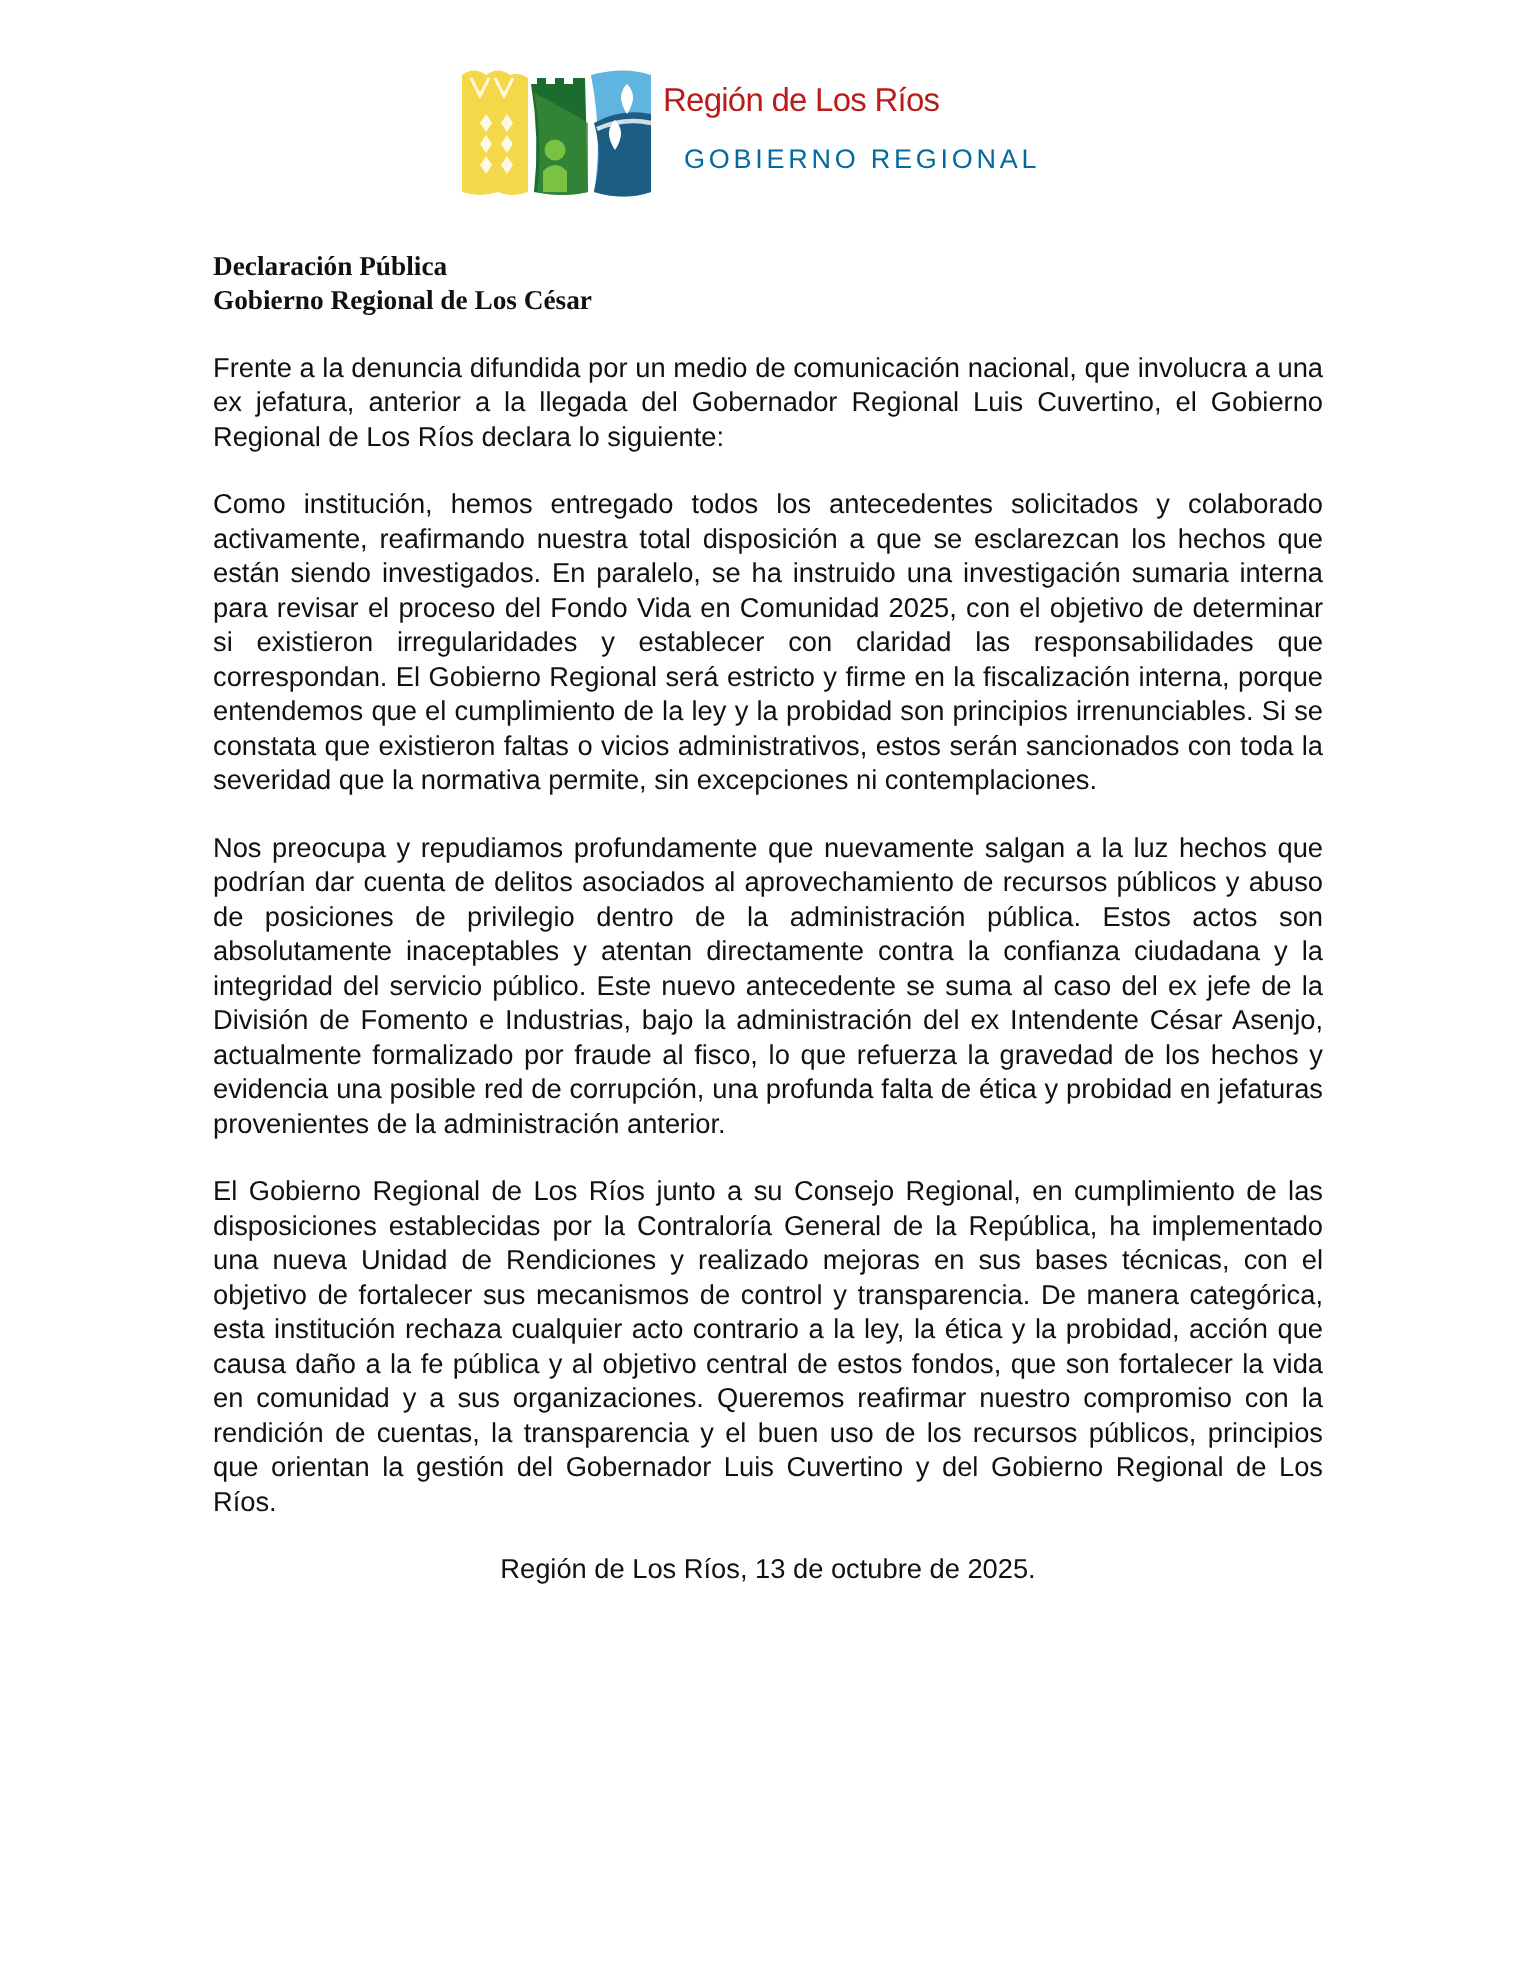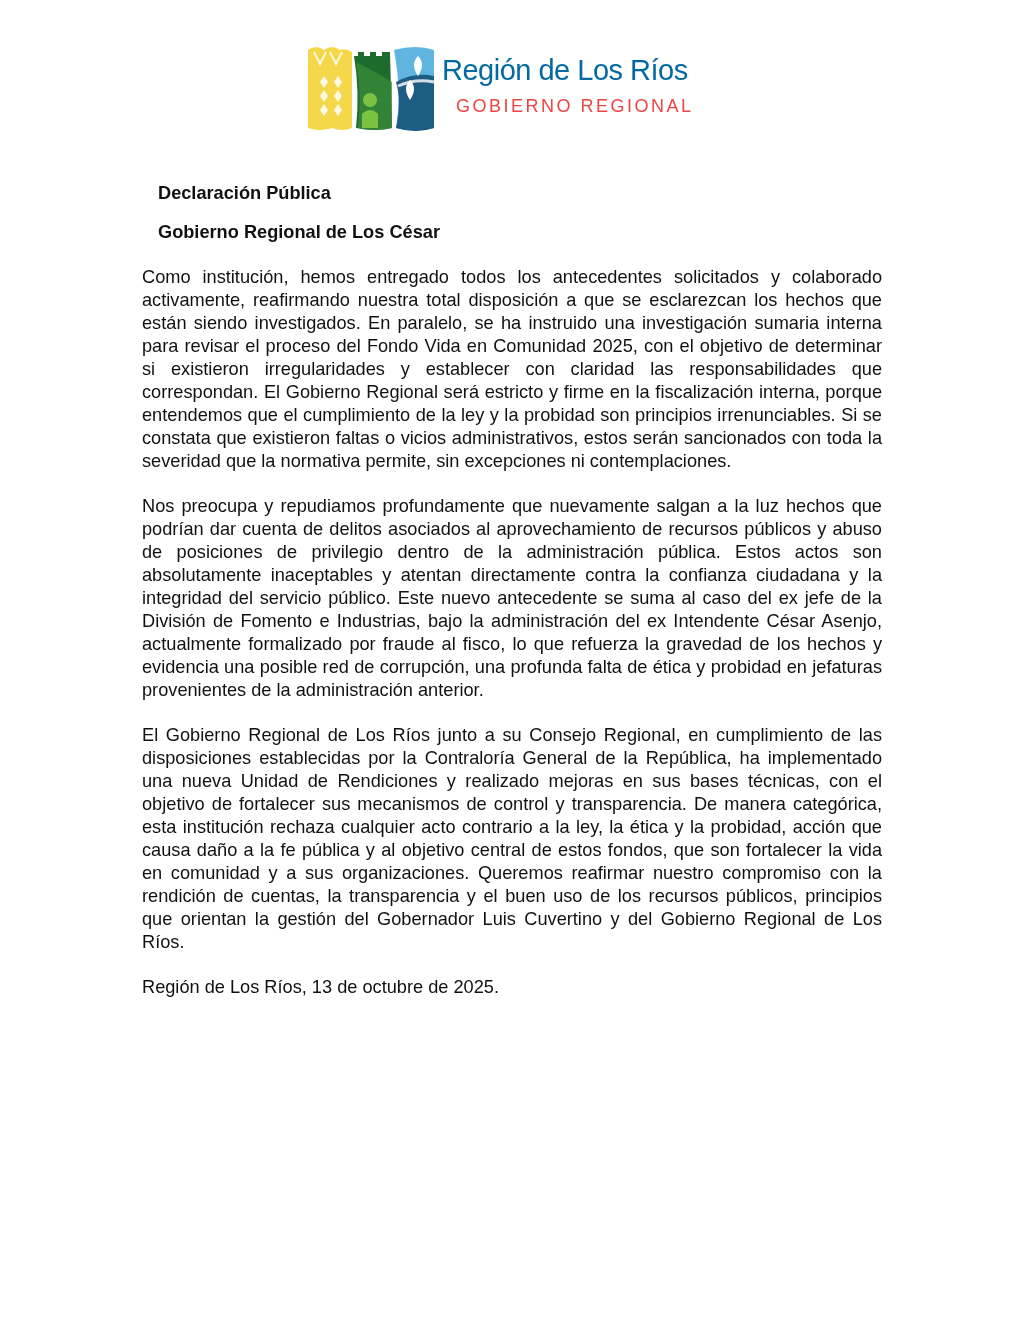--- a/index.html
+++ b/index.html
@@ -1,24 +1,24 @@
 <!DOCTYPE html>
 <html><head>
 <meta charset="utf-8">
 <style>
   html, body { margin: 0; padding: 0; background: #ffffff; }
   body { width: 1024px; height: 1325px; position: relative; overflow: hidden; }
   .logo { position: absolute; left: 306px; top: 42px; width: 420px; height: 90px; }
-  .logo-title { position: absolute; left: 136px; top: 12px; font-family: "Liberation Sans", sans-serif; font-size: 29px; color: #0369a1; letter-spacing: -0.5px; white-space: nowrap; }
-  .logo-sub { position: absolute; left: 150px; top: 54px; font-family: "Liberation Sans", sans-serif; font-size: 18px; color: #ef4444; letter-spacing: 2.5px; white-space: nowrap; }
+  .logo-title { position: absolute; left: 136px; top: 12px; font-family: "Liberation Sans", sans-serif; font-size: 22px; color: #b91c1c; letter-spacing: -0.5px; white-space: nowrap; }
+  .logo-sub { position: absolute; left: 150px; top: 54px; font-family: "Liberation Sans", sans-serif; font-size: 18px; color: #0369a1; letter-spacing: 2.5px; white-space: nowrap; }
   .doc { position: absolute; left: 142px; top: 166px; width: 740px; font-family: "Liberation Sans", sans-serif; font-size: 18.2px; line-height: 23px; color: #111; }
-  .heading { font-weight: bold; margin: 16px; }
+  .heading { font-weight: bold; margin: 0; font-family: Liberation Serif, serif; }
   .para { margin: 22px 0 0 0; text-align: justify; }
   .para:first-of-type { margin-top: 23px; }
-  .date { margin: 22px 0 0 0; }
+  .date { margin: 22px 0 0 0; text-align: center; }
 </style>
 </head>
 <body>
 
 <div class="logo">
   <svg width="130" height="90" viewBox="0 0 130 90">
 
     <path d="M2 8 Q10 2 18 8 Q26 2 34 8 Q40 6 46 10 L46 86 Q36 90 26 86 Q14 90 2 86 Z" fill="#f5d84a"></path>
     <path d="M14 40 l4 -6 l4 6 l-4 6 z M14 54 l4 -6 l4 6 l-4 6 z M14 68 l4 -6 l4 6 l-4 6 z M28 40 l4 -6 l4 6 l-4 6 z M28 54 l4 -6 l4 6 l-4 6 z M28 68 l4 -6 l4 6 l-4 6 z" fill="#ffffff" opacity="0.85"></path>
     <path d="M8 10 L14 22 L20 10 M24 10 L30 22 L36 10" stroke="#ffffff" stroke-width="2" fill="none" opacity="0.8"></path>
@@ -34,17 +34,18 @@
     <path d="M112 14 Q120 22 112 34 Q104 22 112 14 Z" fill="#ffffff"></path>
     <path d="M104 38 Q112 46 104 58 Q96 46 104 38 Z" fill="#ffffff"></path>
   </svg>
   <div class="logo-title">Región de Los Ríos</div>
   <div class="logo-sub">GOBIERNO REGIONAL</div>
 </div>
 
 <div class="doc">
   <p class="heading">Declaración Pública</p>
   <p class="heading">Gobierno Regional de Los César</p>
+  <p class="para">Frente a la denuncia difundida por un medio de comunicación nacional, que involucra a una ex jefatura, anterior a la llegada del Gobernador Regional Luis Cuvertino, el Gobierno Regional de Los Ríos declara lo siguiente:</p>
   <p class="para">Como institución, hemos entregado todos los antecedentes solicitados y colaborado activamente, reafirmando nuestra total disposición a que se esclarezcan los hechos que están siendo investigados. En paralelo, se ha instruido una investigación sumaria interna para revisar el proceso del Fondo Vida en Comunidad 2025, con el objetivo de determinar si existieron irregularidades y establecer con claridad las responsabilidades que correspondan. El Gobierno Regional será estricto y firme en la fiscalización interna, porque entendemos que el cumplimiento de la ley y la probidad son principios irrenunciables. Si se constata que existieron faltas o vicios administrativos, estos serán sancionados con toda la severidad que la normativa permite, sin excepciones ni contemplaciones.</p>
   <p class="para">Nos preocupa y repudiamos profundamente que nuevamente salgan a la luz hechos que podrían dar cuenta de delitos asociados al aprovechamiento de recursos públicos y abuso de posiciones de privilegio dentro de la administración pública. Estos actos son absolutamente inaceptables y atentan directamente contra la confianza ciudadana y la integridad del servicio público. Este nuevo antecedente se suma al caso del ex jefe de la División de Fomento e Industrias, bajo la administración del ex Intendente César Asenjo, actualmente formalizado por fraude al fisco, lo que refuerza la gravedad de los hechos y evidencia una posible red de corrupción, una profunda falta de ética y probidad en jefaturas provenientes de la administración anterior.</p>
   <p class="para">El Gobierno Regional de Los Ríos junto a su Consejo Regional, en cumplimiento de las disposiciones establecidas por la Contraloría General de la República, ha implementado una nueva Unidad de Rendiciones y realizado mejoras en sus bases técnicas, con el objetivo de fortalecer sus mecanismos de control y transparencia. De manera categórica, esta institución rechaza cualquier acto contrario a la ley, la ética y la probidad, acción que causa daño a la fe pública y al objetivo central de estos fondos, que son fortalecer la vida en comunidad y a sus organizaciones. Queremos reafirmar nuestro compromiso con la rendición de cuentas, la transparencia y el buen uso de los recursos públicos, principios que orientan la gestión del Gobernador Luis Cuvertino y del Gobierno Regional de Los Ríos.</p>
   <p class="date">Región de Los Ríos, 13 de octubre de 2025.</p>
 </div>
 
 </body></html>

